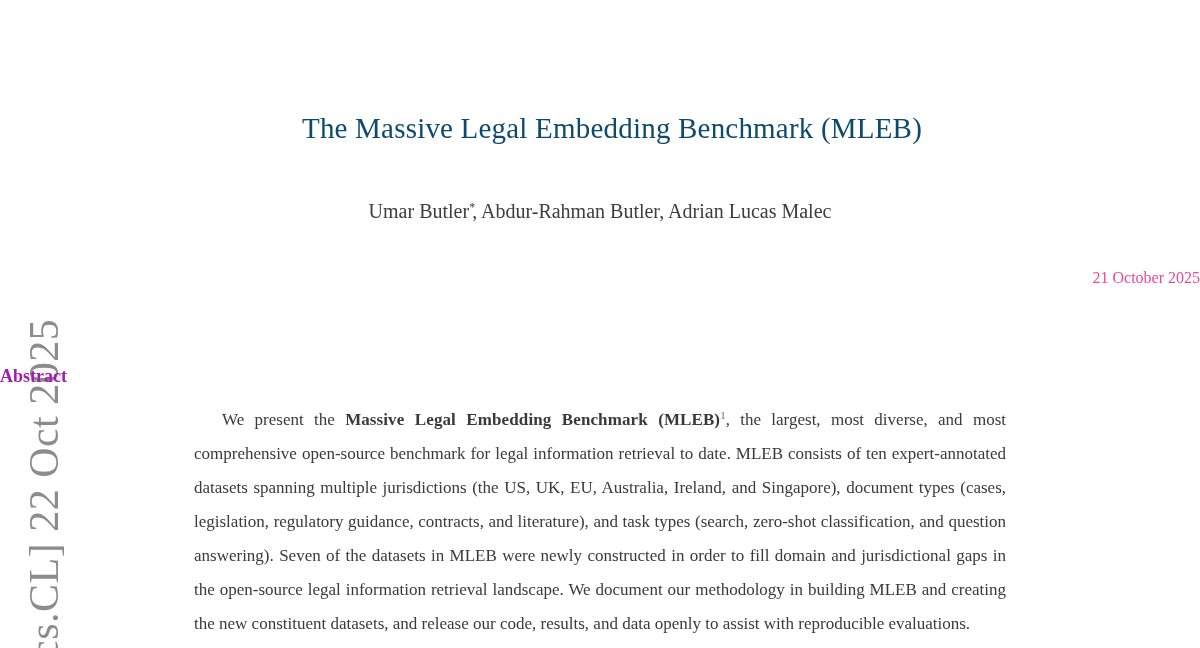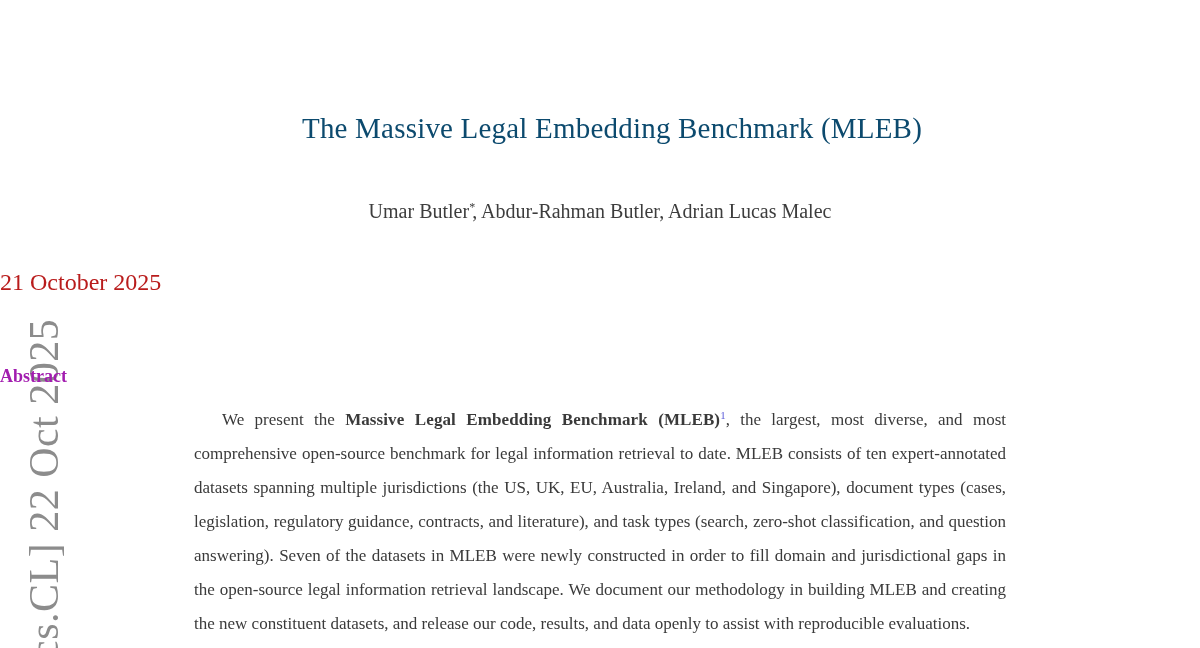--- a/index.html
+++ b/index.html
@@ -55,23 +55,23 @@
   .author-block sup {
     font-size: 12px;
     vertical-align: 7px;
     margin-right: -3px;
   }
   .paper-date {
     position: absolute;
     left: 0;
     top: 269px;
     width: 100%;
-    text-align: left;
-    font-size: 24px;
-    color: #b91c1c;
+    text-align: right;
+    font-size: 16px;
+    color: #ec4899;
   }
   .abstract-heading {
     position: absolute;
     left: 0;
     top: 366px;
     width: 100%;
     text-align: left;
     font-size: 18px;
     font-weight: bold;
     color: #a21caf;

